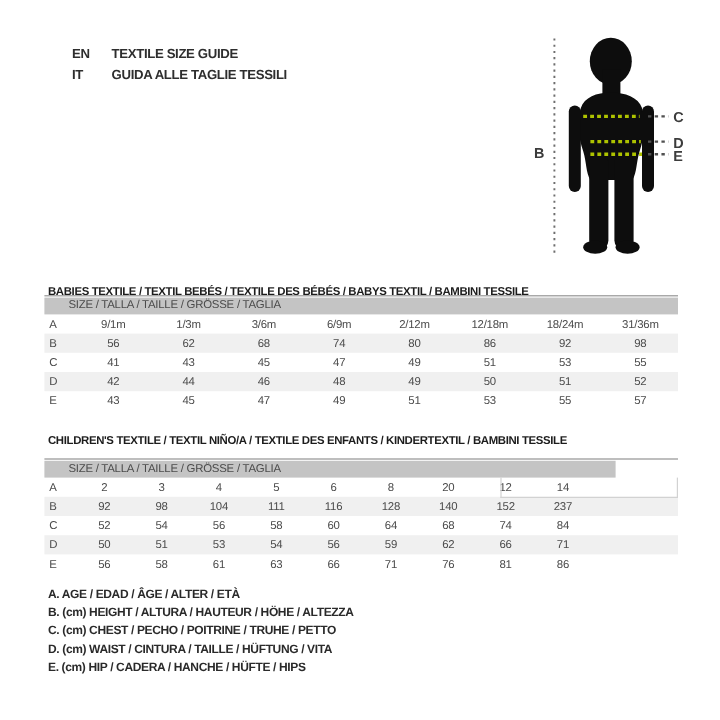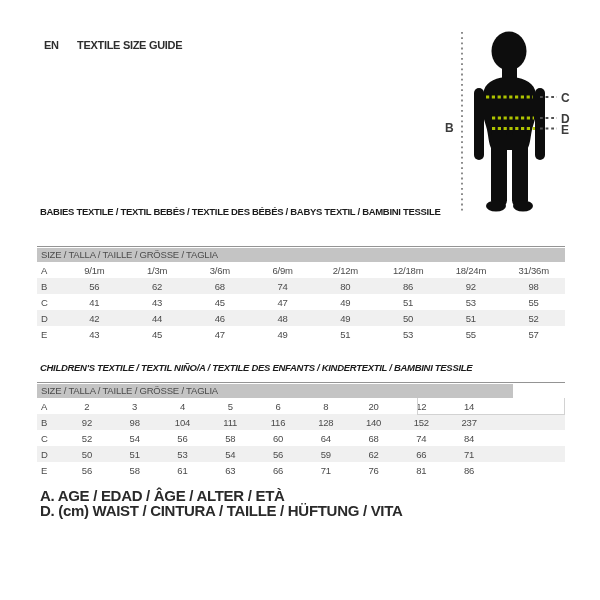--- a/index.html
+++ b/index.html
@@ -7,61 +7,65 @@
     width:600px;height:600px;background:#ffffff;position:relative;overflow:hidden;
     font-family:"Liberation Sans","DejaVu Sans",sans-serif;color:#222;
     letter-spacing:-0.2px;
   }
   .abs{position:absolute;}
 
   
   .lang-block{left:44px;top:36px;}
   .lang-row{display:flex;height:18.3px;align-items:center;
     font-size:11px;font-weight:bold;color:#2e2e2e;letter-spacing:-0.3px;}
-  .lang-code{width:33px;}
+  .lang-code{width:33px;margin-left:16px;}
 
   
   .section-title{font-size:9.5px;font-weight:bold;color:#1c1c1c;letter-spacing:-0.3px;white-space:nowrap;}
-  #babies-title{left:40px;top:206px;}
-  #children-title{left:40px;top:362px;font-style:italic;}
+  #babies-title{left:40px;top:238px;}
+  #children-title{left:40px;top:362px;}
 
   
   .size-table{left:37px;width:528px;border-top:1px solid #949494;}
   #babies-table{top:246px;}
   #children-table{top:382px;}
   .thead{height:15px;position:relative;display:flex;align-items:center;}
   .thead .bar{position:absolute;left:0;top:1px;bottom:0;width:100%;background:#c4c4c4;}
   #children-table .thead .bar{width:90.2%;}
-  .thead .label{position:relative;font-size:9.5px;color:#4b4b4b;padding-left:4px;white-space:nowrap;}
+  .thead .label{position:relative;font-size:9.5px;color:#4b4b4b;padding-left:20px;white-space:nowrap;}
   .trow{height:16px;display:grid;align-items:center;font-size:9.5px;color:#4b4b4b;}
   #babies-table .trow{grid-template-columns:26px repeat(8,1fr);}
   #children-table .trow{grid-template-columns:26px repeat(9,1fr) 72px;}
   .trow.stripe{background:#f0f0f0;}
   .cell{text-align:center;}
   .cell.letter{text-align:left;padding-left:4px;}
   #size-box{position:absolute;left:380px;top:15px;width:148px;height:17px;
     border:1px solid #d2d2d2;border-top:none;box-sizing:border-box;pointer-events:none;}
 
   
   .legend{left:40px;top:488px;}
   .legend-item{height:15.2px;display:flex;align-items:center;
-    font-size:15px;font-weight:bold;color:#2a2a2a;letter-spacing:-0.3px;white-space:nowrap;}
+    font-size:10px;font-weight:bold;color:#2a2a2a;letter-spacing:-0.3px;white-space:nowrap;}
 
   
   #figure-svg{left:430px;top:8px;width:160px;height:212px;}
   .fig-label{font-size:12px;font-weight:bold;fill:#3c3c3c;
     font-family:"Liberation Sans","DejaVu Sans",sans-serif;}
 </style>
 </head>
 <body>
 
 <div class="abs lang-block">
   <div class="lang-row">
     <span class="lang-code">EN</span>
     <span>TEXTILE SIZE GUIDE</span>
+  </div>
+  <div class="lang-row">
+    <span class="lang-code">IT</span>
+    <span>GUIDA ALLE TAGLIE TESSILI</span>
   </div>
 </div>
 
 <svg id="figure-svg" class="abs" viewBox="430 8 160 212">
   <line x1="462" y1="32" x2="462" y2="213" stroke="#6e6e6e" stroke-width="1.6" stroke-dasharray="1.8 3.4"></line>
   <g fill="#0d0d0d">
     <ellipse cx="509" cy="51" rx="17.5" ry="19.5"></ellipse>
     <rect x="502" y="58" width="15" height="24"></rect>
     <path d="M509,77 C497,77 487,81 484,90 C480,101 482,114 486,126 C489,136 488,143 492,150 L527,150 C531,143 530,136 533,126 C537,114 539,101 535,90 C532,81 521,77 509,77 Z"></path>
     <rect x="474" y="88" width="10" height="72" rx="5"></rect>
@@ -219,14 +223,17 @@
         <span class="cell">81</span>
         <span class="cell">86</span>
         <span class="cell spacer"></span>
       </div>
     </div>
   <div id="size-box"></div>
 </div>
 
 <div class="abs legend">
   <div class="legend-item">A. AGE / EDAD / ÂGE / ALTER / ETÀ</div>
+  <div class="legend-item">B. (cm) HEIGHT / ALTURA / HAUTEUR / HÖHE / ALTEZZA</div>
+  <div class="legend-item">C. (cm) CHEST / PECHO / POITRINE / TRUHE / PETTO</div>
   <div class="legend-item">D. (cm) WAIST / CINTURA / TAILLE / HÜFTUNG / VITA</div>
+  <div class="legend-item">E. (cm) HIP / CADERA / HANCHE / HÜFTE / HIPS</div>
 </div>
 
 </body></html>

